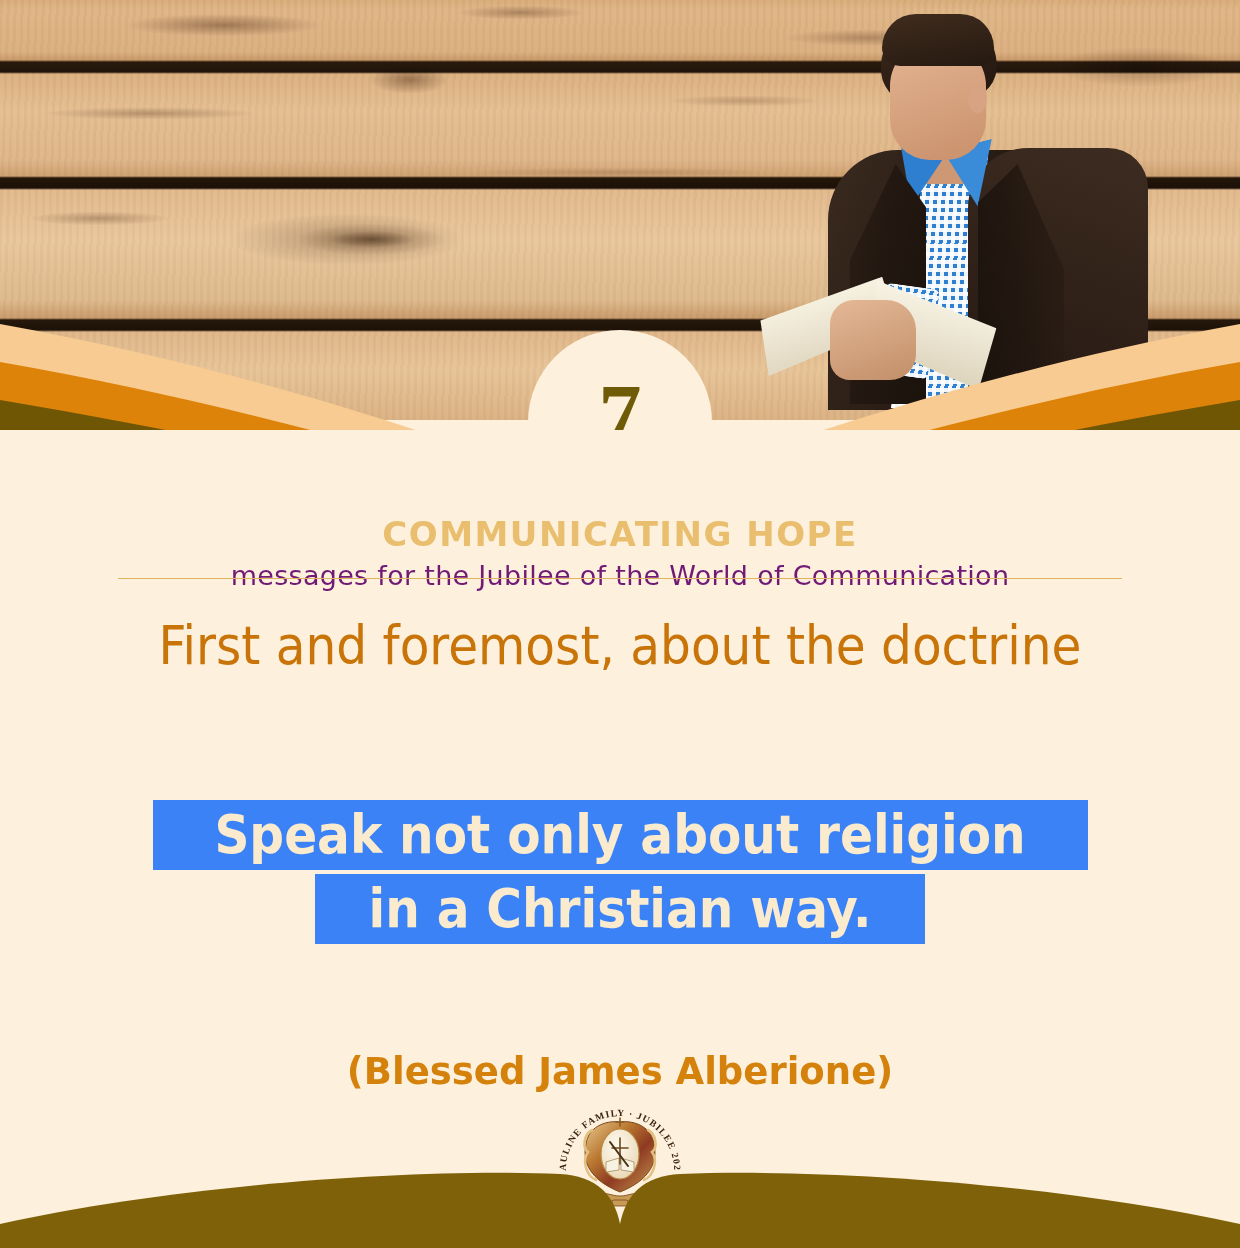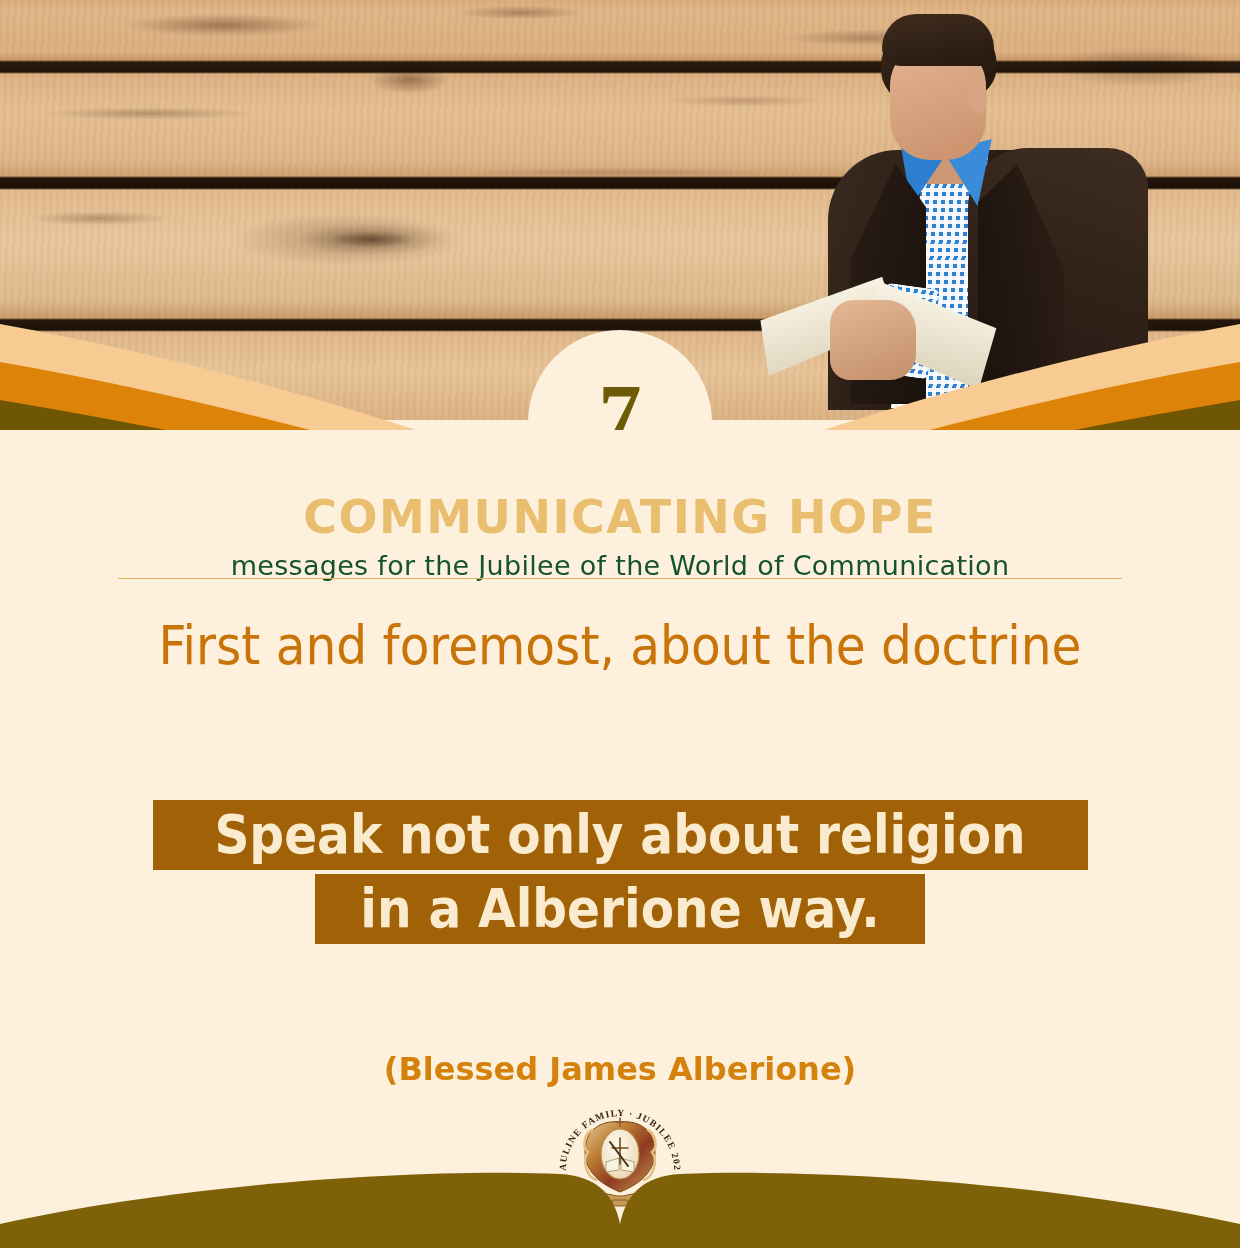--- a/index.html
+++ b/index.html
@@ -163,60 +163,60 @@
 
   
   .panel {
     position:absolute; left:0; top:430px; width:1240px; height:818px;
     background:#FDF1DD;
   }
 
   .title-block { position:absolute; left:0; top:60px; width:1240px; text-align:center; }
   .title {
     font-family:"DejaVu Sans", sans-serif;
-    font-size:46px; font-weight:700; letter-spacing:1.5px;
-    color:#E9BE6E; text-transform:uppercase;
+    font-size:34px; font-weight:700; letter-spacing:1.5px;
+    color:#E9BE6E; text-transform:uppercase;margin-top:24px;
   }
   .subtitle {
     font-family:"DejaVu Sans", sans-serif;
-    font-size:27px; font-weight:400; color:#14532d;
+    font-size:27px; font-weight:400; color:#701a75;
     margin-top:6px; letter-spacing:.3px;
   }
   .rule {
     position:absolute; left:118px; top:148px; width:1004px; height:1px;
     background:#E0B45F;
   }
 
   .quote {
     position:absolute; left:70px; top:185px; width:1100px;
     text-align:center;
     font-family:"DejaVu Sans Condensed","DejaVu Sans", sans-serif;
     font-size:54px; line-height:1.16; color:#C87408;
     font-stretch:condensed;
   }
   .quote div { white-space:nowrap; }
 
   .hl-wrap { position:absolute; left:0; top:370px; width:1240px; }
   .hl {
     display:block; margin:0 auto 4px auto;
-    background:#a16207; color:#FAEBCE;
+    background:#3b82f6; color:#FAEBCE;
     font-family:"DejaVu Sans Condensed","DejaVu Sans", sans-serif;
     font-size:54px; font-weight:700; line-height:70px;
     text-align:center; white-space:nowrap;
     font-stretch:condensed;
   }
   .hl1 { width:935px; }
   .hl2 { width:775px; }
   .hl3 { width:610px; }
 
   .attrib {
     position:absolute; left:0; top:620px; width:1240px;
     text-align:center;
     font-family:"DejaVu Sans", sans-serif;
-    font-size:32px; font-weight:700; color:#D4820B;
+    font-size:37px; font-weight:700; color:#D4820B;
   }
 
   
   .logo { position:absolute; left:548px; top:1108px; width:144px; height:100px; }
 
   
   .footer-book { position:absolute; left:0; bottom:0; width:1240px; height:110px; }
 </style>
 </head>
 <body>
@@ -282,21 +282,21 @@
     </div>
 
     <div class="rule"></div>
 
     <div class="quote">
       <div>First and foremost, about the doctrine</div>
     </div>
 
     <div class="hl-wrap">
       <span class="hl hl1">Speak not only about religion</span>
-      <span class="hl hl3">in a Alberione way.</span>
+      <span class="hl hl3">in a Christian way.</span>
     </div>
 
     <div class="attrib">(Blessed James Alberione)</div>
   </div>
 
   <svg class="logo" viewBox="0 0 144 100">
     <defs>
       <path id="arcpath" d="M 18,62 A 54,54 0 0 1 126,62"></path>
       <linearGradient id="shieldG" x1="0" y1="0" x2="1" y2="1">
         <stop offset="0" stop-color="#E8C98E"></stop>

